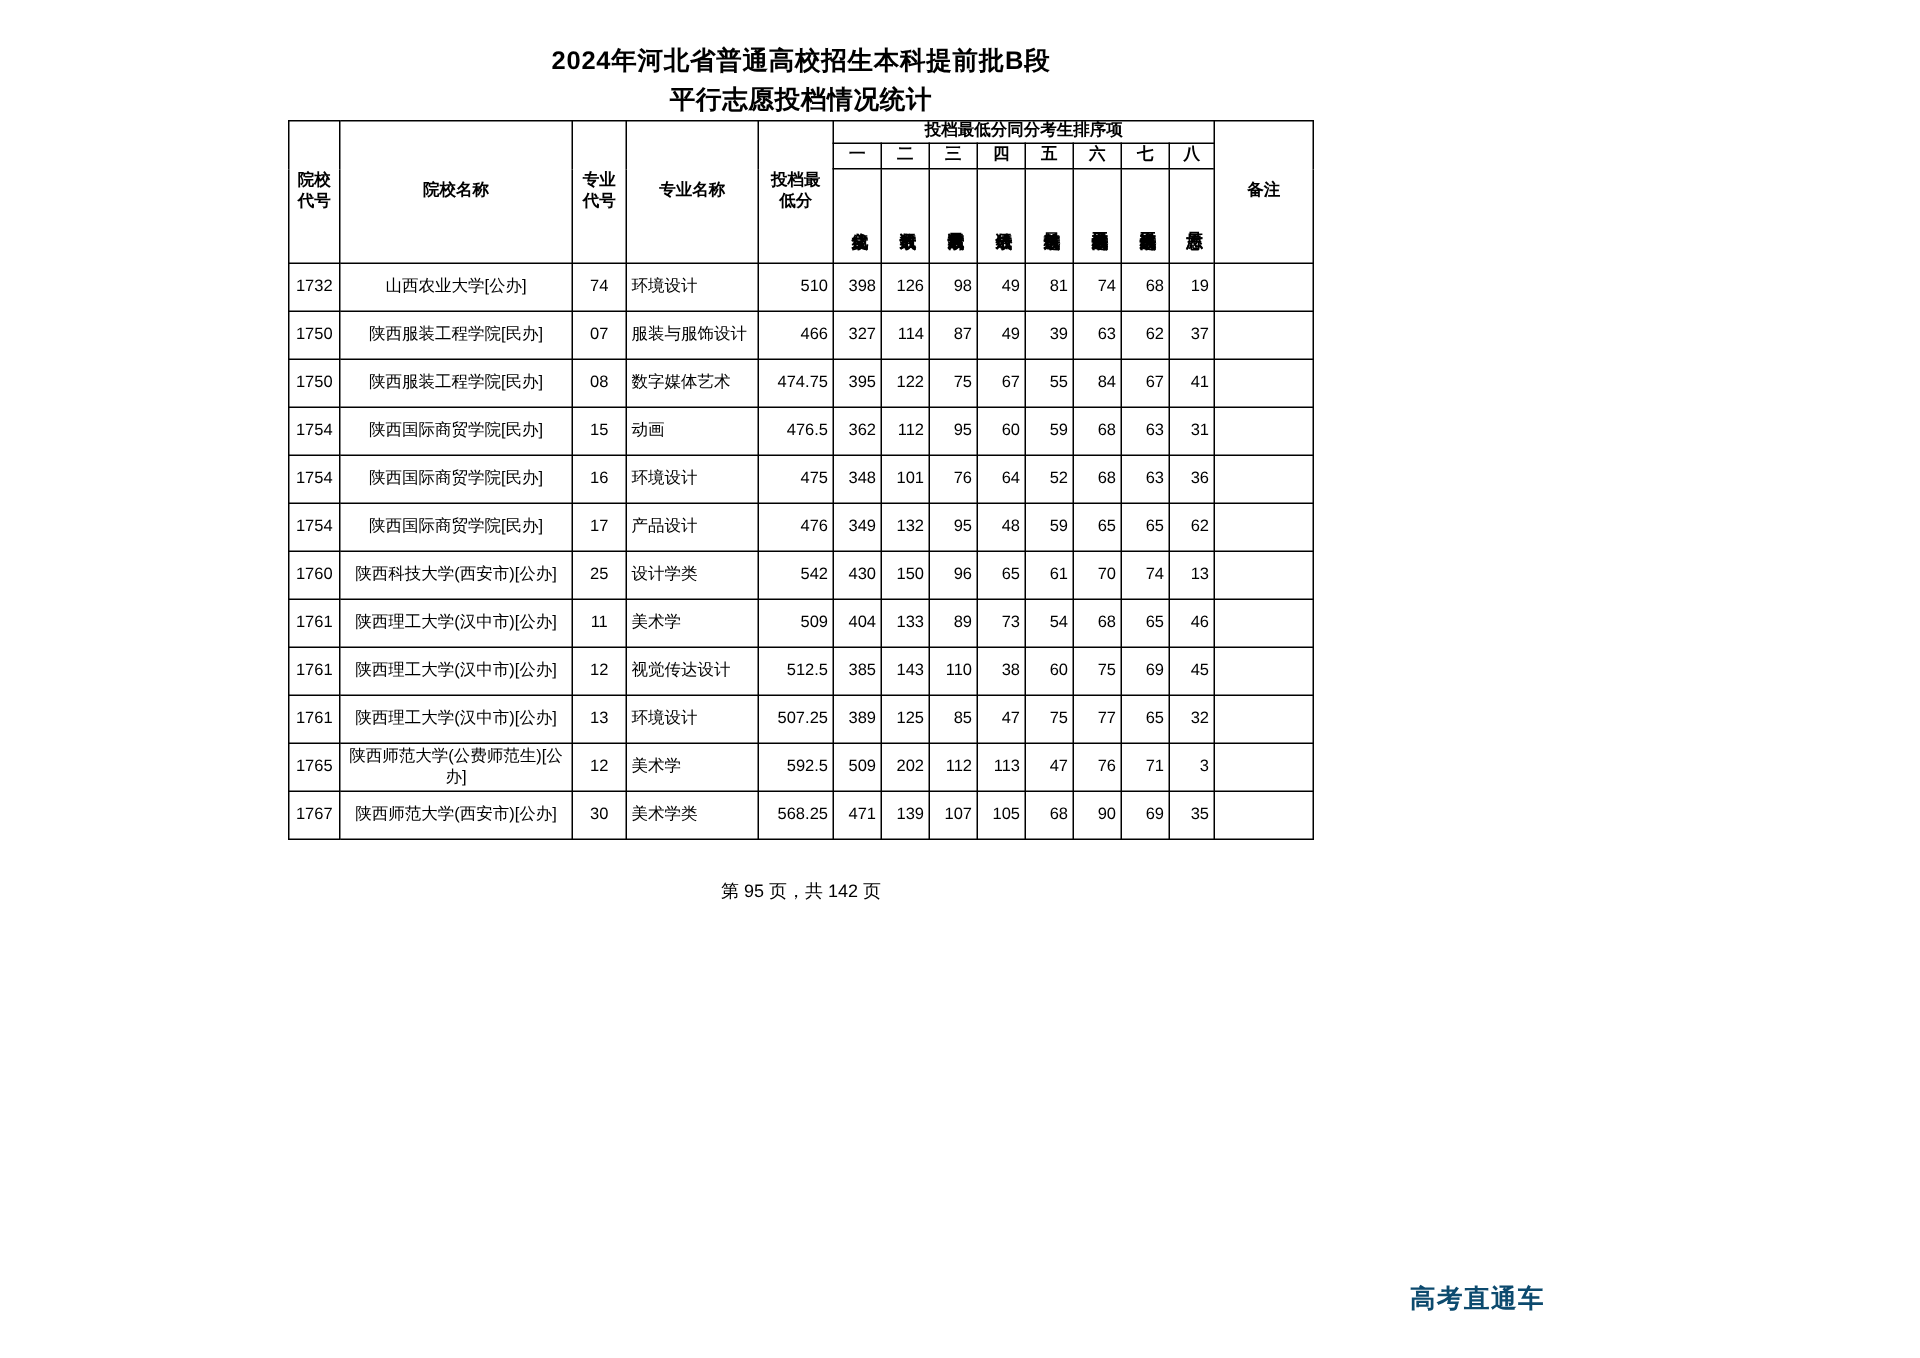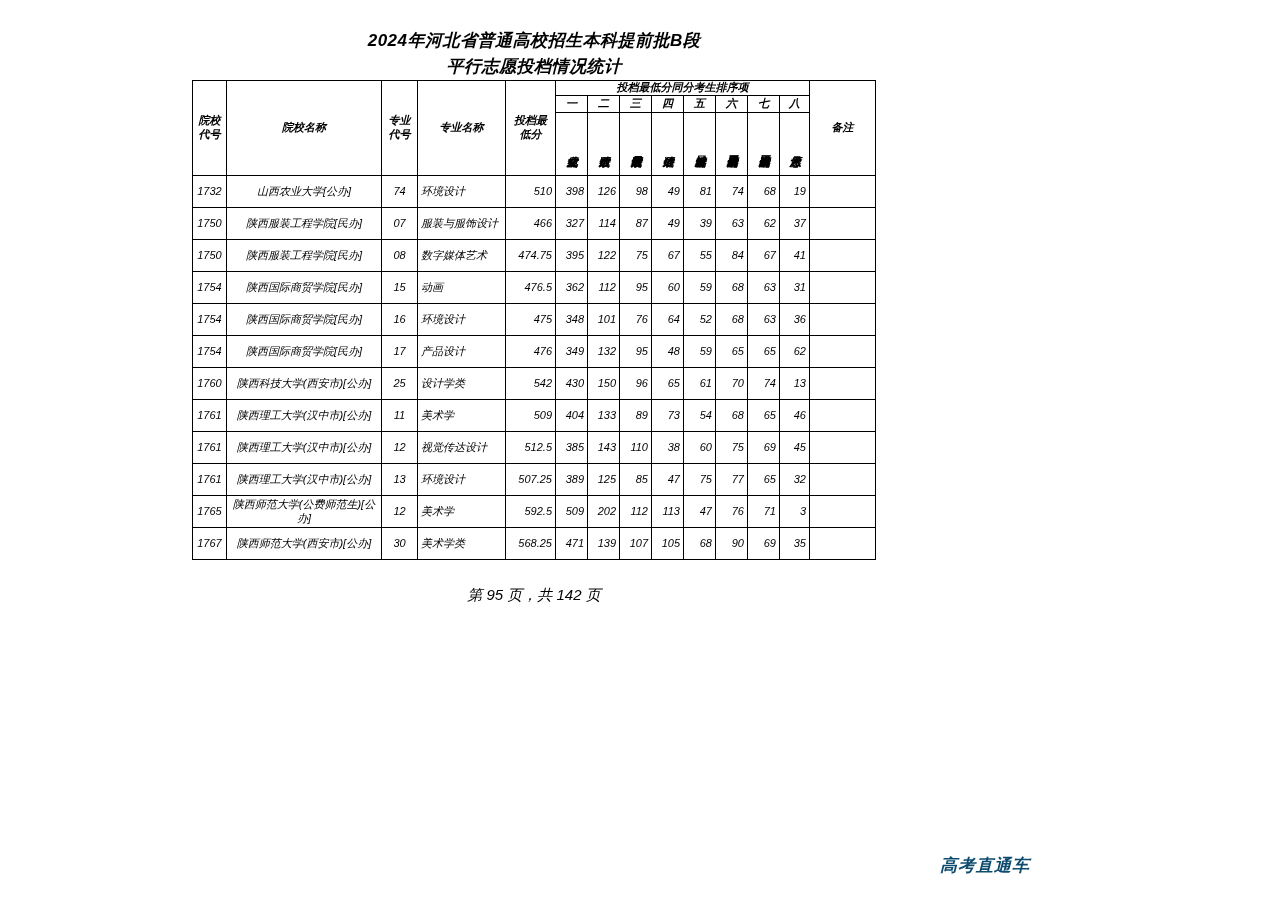--- a/index.html
+++ b/index.html
@@ -12,21 +12,20 @@
     height: 905px;
     font-family: "Liberation Sans", "DejaVu Sans", sans-serif;
     color: #000000;
     position: relative;
     overflow: hidden;
   }
   .page {
     position: relative;
     width: 1068px;
     height: 905px;
-    font-style: italic;
   }
   .title-block {
     text-align: center;
     padding-top: 28px;
   }
   .title-line1, .title-line2 {
     font-size: 17px;
     font-weight: bold;
     line-height: 26px;
     letter-spacing: 0.5px;
@@ -102,21 +101,21 @@
   }
   td.c-code { text-align: center; height: 31px; }
   td.c-name { text-align: center; padding-left: 4px; }
   td.c-mcode { text-align: center; }
   td.c-mname { text-align: left; padding-left: 5px; }
   td.c-num { text-align: right; padding-right: 4px; }
   td.c-note { text-align: center; }
 
   .footer {
     text-align: center;
-    font-size: 15px;
+    font-size: 12px;
     margin-top: 26px;
     color: #000;
   }
   .watermark {
     position: absolute;
     right: 38px;
     bottom: 28px;
     font-size: 17px;
     font-weight: bold;
     color: #0c4a6e;

